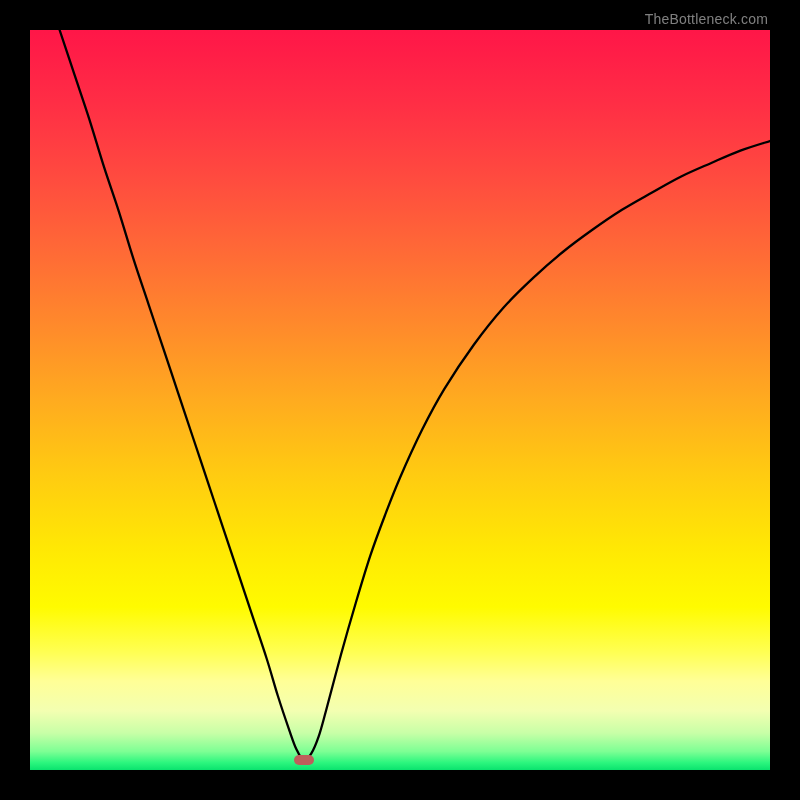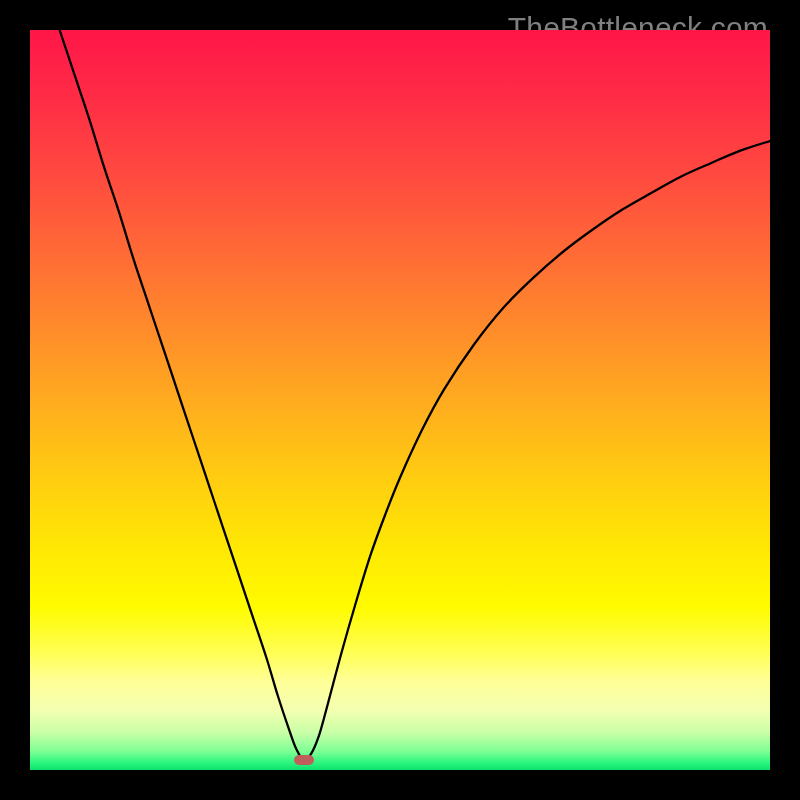--- a/index.html
+++ b/index.html
@@ -29,21 +29,21 @@
     left: 0;
     top: 0;
     width: 100%;
     height: 100%;
   }
   .watermark {
     position: absolute;
     top: 11px;
     right: 32px;
     font-family: Arial, Helvetica, sans-serif;
-    font-size: 30px;
+    font-size: 14px;
     color: #808080;
     letter-spacing: 0.2px;
   }
   .curve-svg {
     position: absolute;
     left: 0;
     top: 0;
     width: 100%;
     height: 100%;
   }

